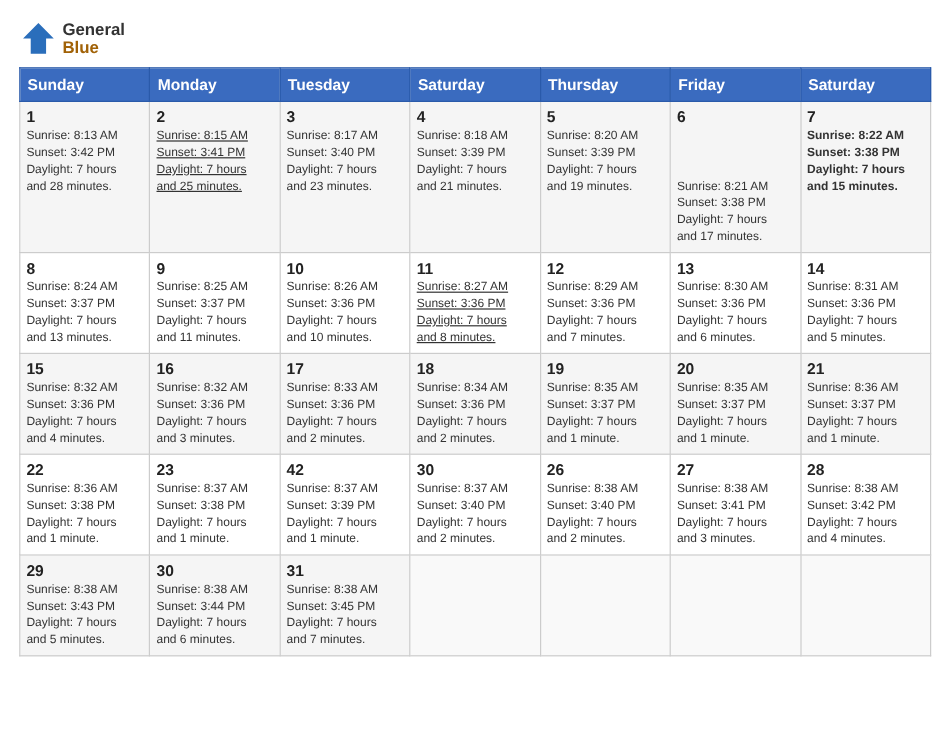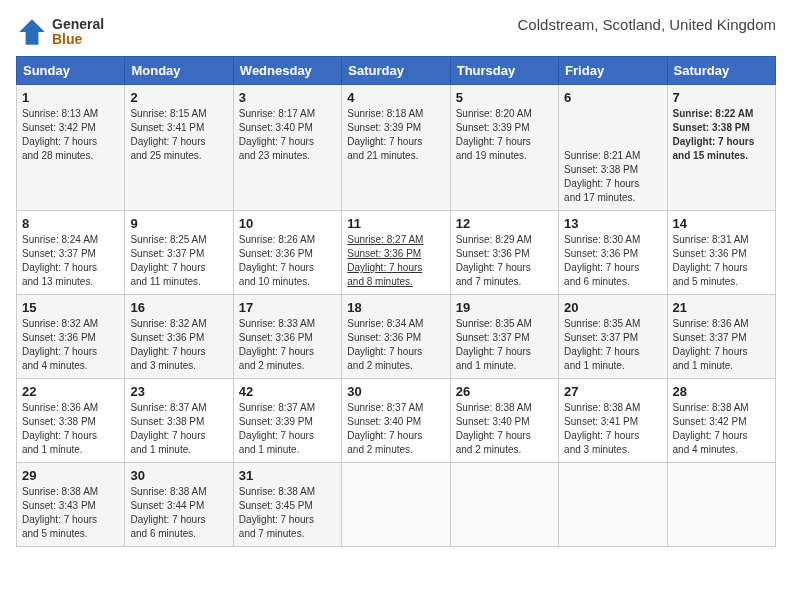--- a/index.html
+++ b/index.html
@@ -5,21 +5,21 @@
     * { box-sizing: border-box; margin: 0; padding: 0; }
     body {
       font-family: Arial, sans-serif;
       background: #fff;
       width: 792px;
       min-height: 612px;
       padding: 16px;
     }
     .header {
       display: flex;
-      align-items: flex-start;
+      align-items: center;
       justify-content: space-between;
       margin-bottom: 8px;
     }
     .logo {
       display: flex;
       align-items: center;
       gap: 4px;
     }
     .logo-text {
       display: flex;
@@ -104,48 +104,47 @@
   <div class="logo">
     <svg class="logo-icon" viewBox="0 0 40 40" width="40" height="40">
       <polygon points="20,4 36,20 28,20 28,36 12,36 12,20 4,20" fill="#2a6ebb"></polygon>
     </svg>
     <div class="logo-text">
       <span class="logo-general">General</span>
       <span class="logo-blue">Blue</span>
     </div>
   </div>
   <div class="title-block">
-    <div class="calendar-subtitle">Coldstream, Scotland, United Kingdom</div>
   </div>
 </div>
 
 <table>
   <thead>
     <tr>
       <th>Sunday</th>
       <th>Monday</th>
-      <th>Wednesday</th>
+      <th>Tuesday</th>
       <th>Saturday</th>
       <th>Thursday</th>
       <th>Friday</th>
       <th>Saturday</th>
     </tr>
   </thead>
   <tbody id="calendar-body">
   <tr>
         <td>
           <span class="day-num">1</span>
           <div class="day-info" style="white-space: pre-line;">Sunrise: 8:13 AM
 Sunset: 3:42 PM
 Daylight: 7 hours
 and 28 minutes.</div>
         </td>
         <td>
           <span class="day-num">2</span>
-          <div class="day-info" style="white-space: pre-line;">Sunrise: 8:15 AM
+          <div class="day-info" style="white-space: pre-line; text-decoration: underline;">Sunrise: 8:15 AM
 Sunset: 3:41 PM
 Daylight: 7 hours
 and 25 minutes.</div>
         </td>
         <td>
           <span class="day-num">3</span>
           <div class="day-info" style="white-space: pre-line;">Sunrise: 8:17 AM
 Sunset: 3:40 PM
 Daylight: 7 hours
 and 23 minutes.</div>

